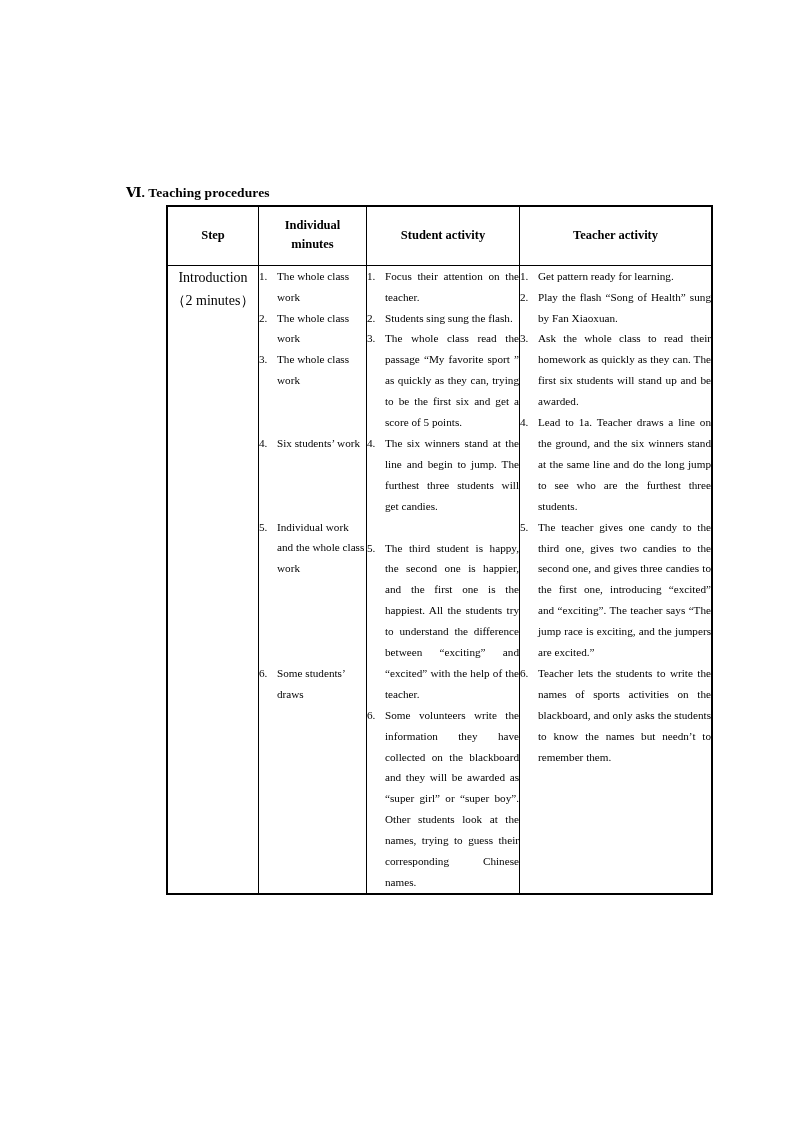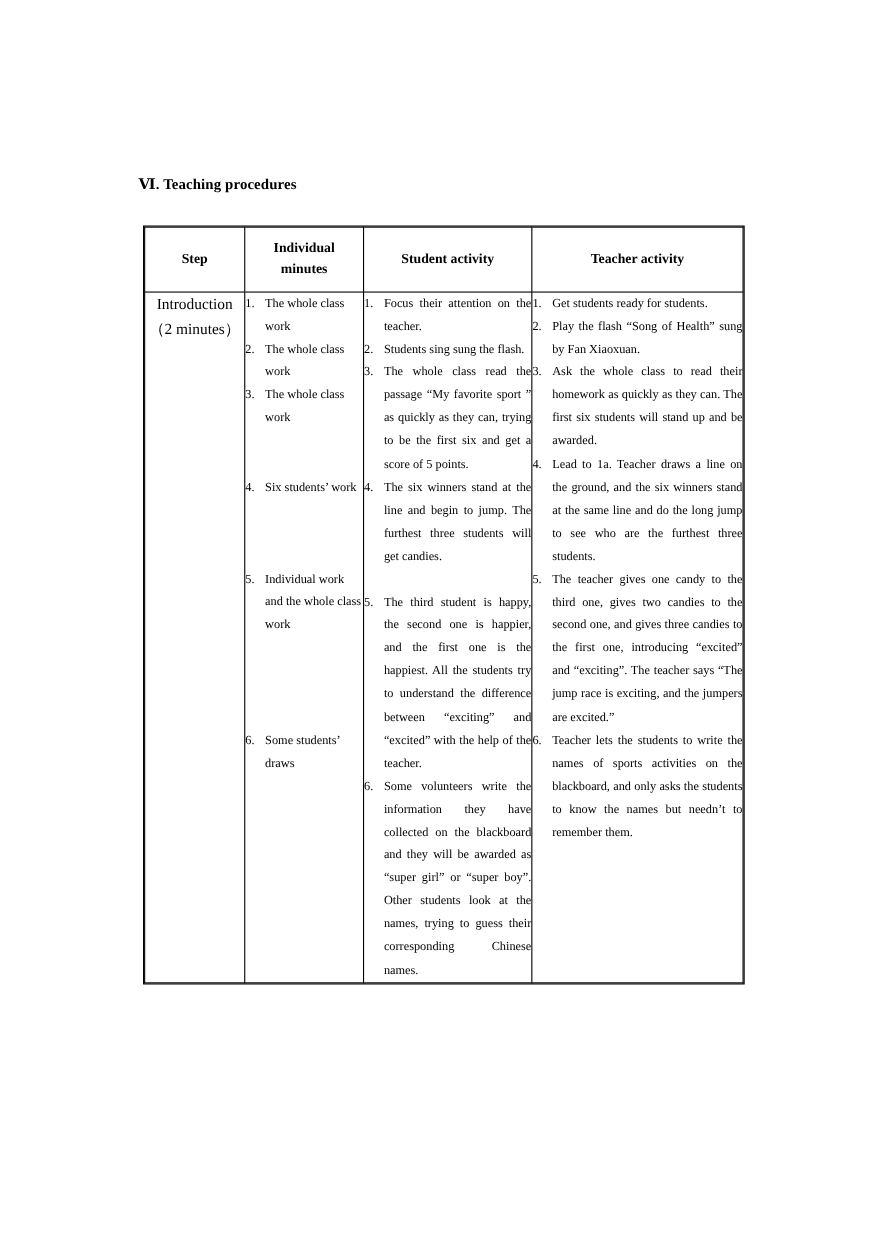--- a/index.html
+++ b/index.html
@@ -22,21 +22,21 @@
     left: 0;
     top: 0;
     width: 794px;
     height: 1123px;
   }
 
   
   .section-heading {
     position: absolute;
     left: 126px;
-    top: 160px;
+    top: 184px;
     font-size: 13.5px;
     font-weight: bold;
     letter-spacing: 0.1px;
     white-space: nowrap;
   }
 
   
   .proc-table {
     position: absolute;
     left: 131px;
@@ -47,20 +47,21 @@
   }
   .proc-table td,
   .proc-table th {
     border: 1px solid #000000;
     vertical-align: top;
     padding: 0;
   }
   
   .proc-table {
     outline: 1px solid #000000;
+    margin-left: 36px;
   }
   .proc-table tr.head th {
     border-bottom: 1px solid #000;
   }
 
   col.c-step     { width: 91px; }
   col.c-pattern  { width: 108px; }
   col.c-student  { width: 153px; }
   col.c-teacher  { width: 192px; }
 
@@ -210,21 +211,21 @@
               <span class="num">6.</span>
               <span class="txt">Some volunteers write the information they have collected on the blackboard and they will be awarded as “super girl” or “super boy”. Other students look at the names, trying to guess their corresponding Chinese names.</span>
             </li>
           </ol>
         </td>
 
         <td class="body-cell justify">
           <ol class="num-list">
             <li>
               <span class="num">1.</span>
-              <span class="txt">Get students ready for students.</span>
+              <span class="txt">Get pattern ready for learning.</span>
             </li>
             <li>
               <span class="num">2.</span>
               <span class="txt">Play the flash “Song of Health” sung by Fan Xiaoxuan.</span>
             </li>
             <li>
               <span class="num">3.</span>
               <span class="txt">Ask the whole class to read their homework as quickly as they can. The first six students will stand up and be awarded.</span>
             </li>
             <li>

